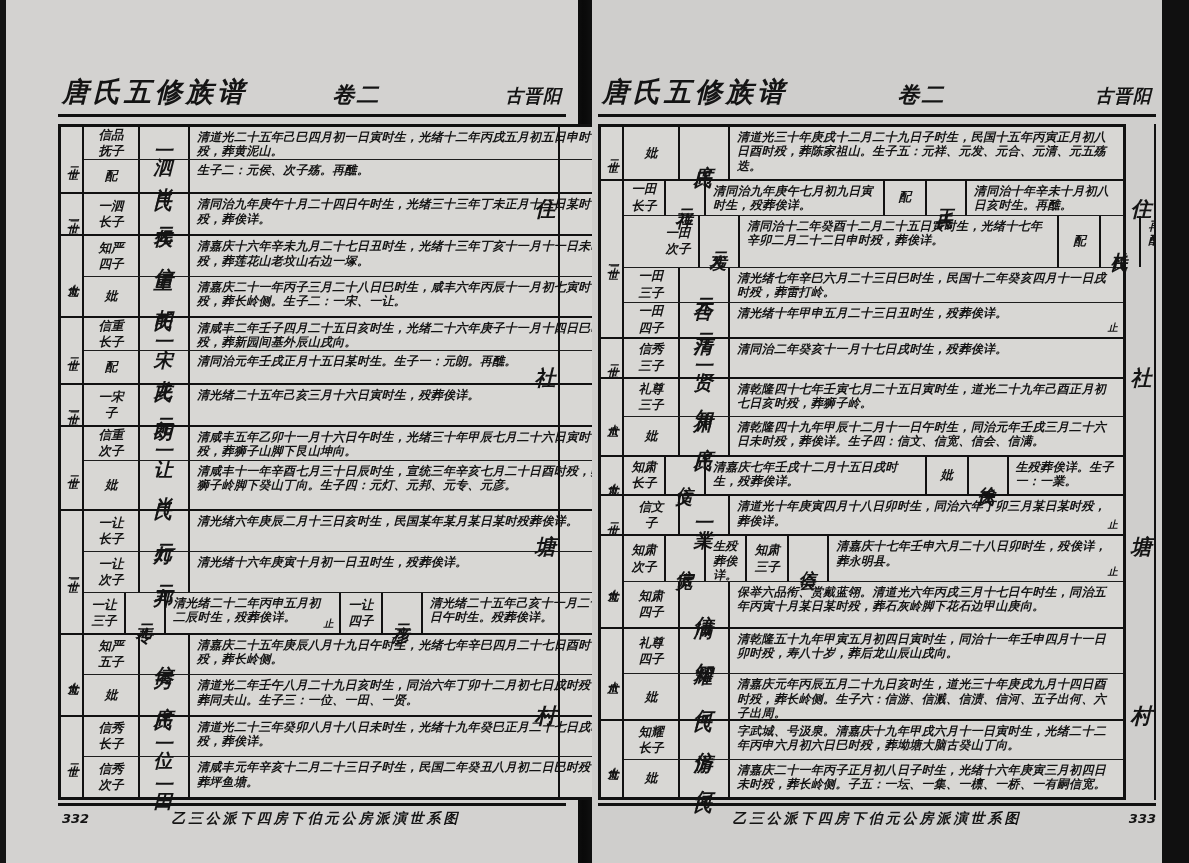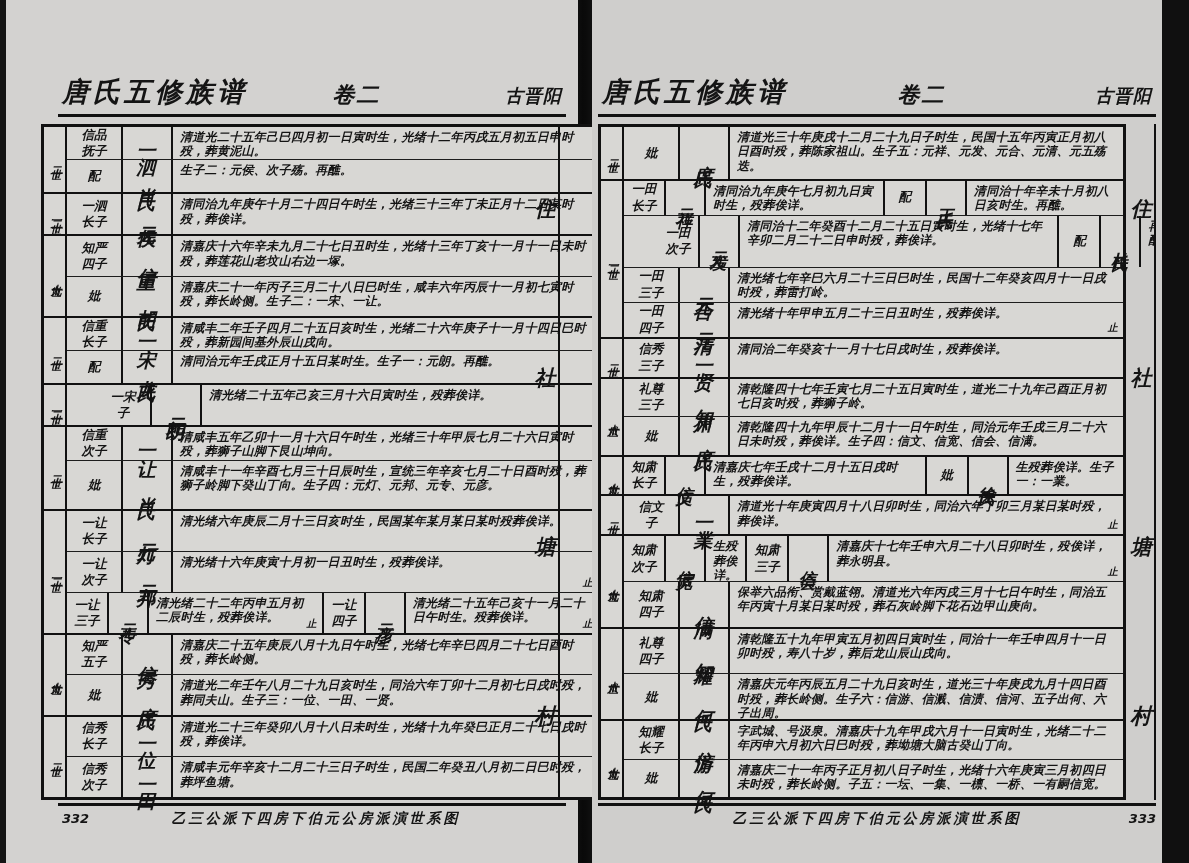--- a/index.html
+++ b/index.html
@@ -64,21 +64,21 @@
   <div class="gutter"></div>
   <div class="edge-dark-r"></div>
 
   <div class="page pleft">
     <div class="hdr" style="left:56px;width:500px;">
       <span class="title">唐氏五修族谱</span>
       <span class="vol">卷二</span>
       <span class="place">古晋阳</span>
     </div>
     <div class="hdrrule" style="left:52px;width:508px;"></div>
-    <div class="tbl" style="left:35px;width:560px;">
+    <div class="tbl" style="left:52px;width:560px;">
         <div class="ggroup" style="flex-grow: 4;">
           <div class="gencell">二十世</div>
           <div class="rows">
             <div class="grow" style="flex-grow: 2;">
               <div class="seg" style="flex: 1 1 auto;">
                 <div class="relcell">
                   <span class="reltxt">信品抚子</span>
                 </div>
                 <div class="namecell">一泗</div>
                 <div class="desccell">清道光二十五年己巳四月初一日寅时生，光绪十二年丙戌五月初五日申时殁，葬黄泥山。</div>
@@ -151,21 +151,21 @@
                 </div>
                 <div class="namecell">龙氏</div>
                 <div class="desccell">清同治元年壬戌正月十五日某时生。生子一：元朗。再醮。</div>
               </div>
             </div>
           </div>
         </div>
         <div class="ggroup" style="flex-grow: 2;">
           <div class="gencell">二十一世</div>
           <div class="rows">
-            <div class="grow" style="flex-grow: 2; margin-left: 29px;">
+            <div class="grow" style="flex-grow: 2;">
               <div class="seg" style="flex: 1 1 auto;">
                 <div class="relcell">
                   <span class="reltxt">一宋子</span>
                 </div>
                 <div class="namecell">元朗</div>
                 <div class="desccell">清光绪二十五年己亥三月十六日寅时生，殁葬俟详。</div>
               </div>
             </div>
           </div>
         </div>

